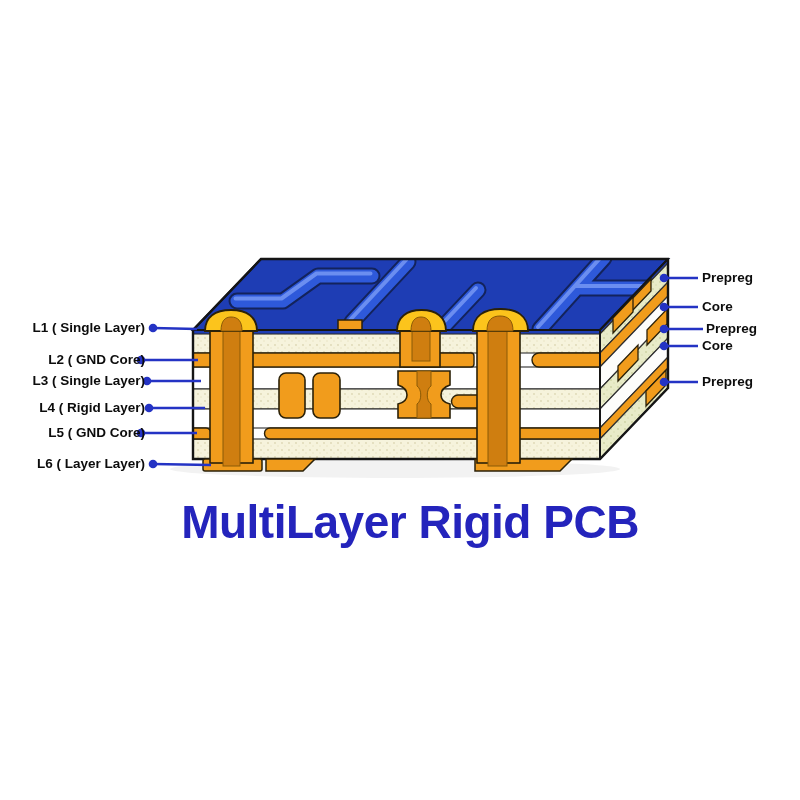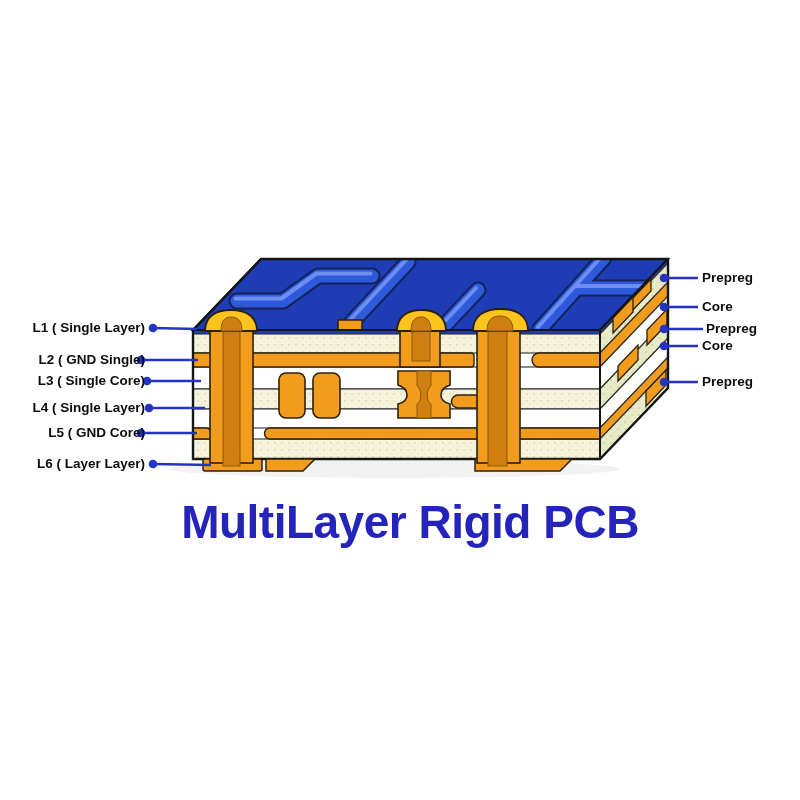--- a/index.html
+++ b/index.html
@@ -172,23 +172,23 @@
     <line x1="664" y1="329" x2="703" y2="329"></line>
         <circle cx="664" cy="329" r="4.3" stroke="none"></circle>
     <line x1="664" y1="346" x2="698" y2="346"></line>
         <circle cx="664" cy="346" r="4.3" stroke="none"></circle>
     <line x1="664" y1="382" x2="698" y2="382"></line>
         <circle cx="664" cy="382" r="4.3" stroke="none"></circle>
   </g>
 </svg>
 
 <div class="lbl lbl-left" style="right:655px;top:319px;">L1 ( Single Layer)</div>
-<div class="lbl lbl-left" style="right:655px;top:351px;">L2 ( GND Single)</div>
-<div class="lbl lbl-left" style="right:655px;top:372px;">L3 ( Single Core)</div>
-<div class="lbl lbl-left" style="right:655px;top:399px;">L4 ( Single Layer)</div>
+<div class="lbl lbl-left" style="right:655px;top:351px;">L2 ( GND Core)</div>
+<div class="lbl lbl-left" style="right:655px;top:372px;">L3 ( Single Layer)</div>
+<div class="lbl lbl-left" style="right:655px;top:399px;">L4 ( Rigid Layer)</div>
 <div class="lbl lbl-left" style="right:655px;top:424px;">L5 ( GND Core)</div>
 <div class="lbl lbl-left" style="right:655px;top:455px;">L6 ( Layer Layer)</div>
 
 <div class="lbl" style="left:702px;top:269px;">Prepreg</div>
 <div class="lbl" style="left:702px;top:298px;">Core</div>
 <div class="lbl" style="left:706px;top:320px;">Prepreg</div>
 <div class="lbl" style="left:702px;top:337px;">Core</div>
 <div class="lbl" style="left:702px;top:373px;">Prepreg</div>
 
 <div id="title">MultiLayer Rigid PCB</div>

